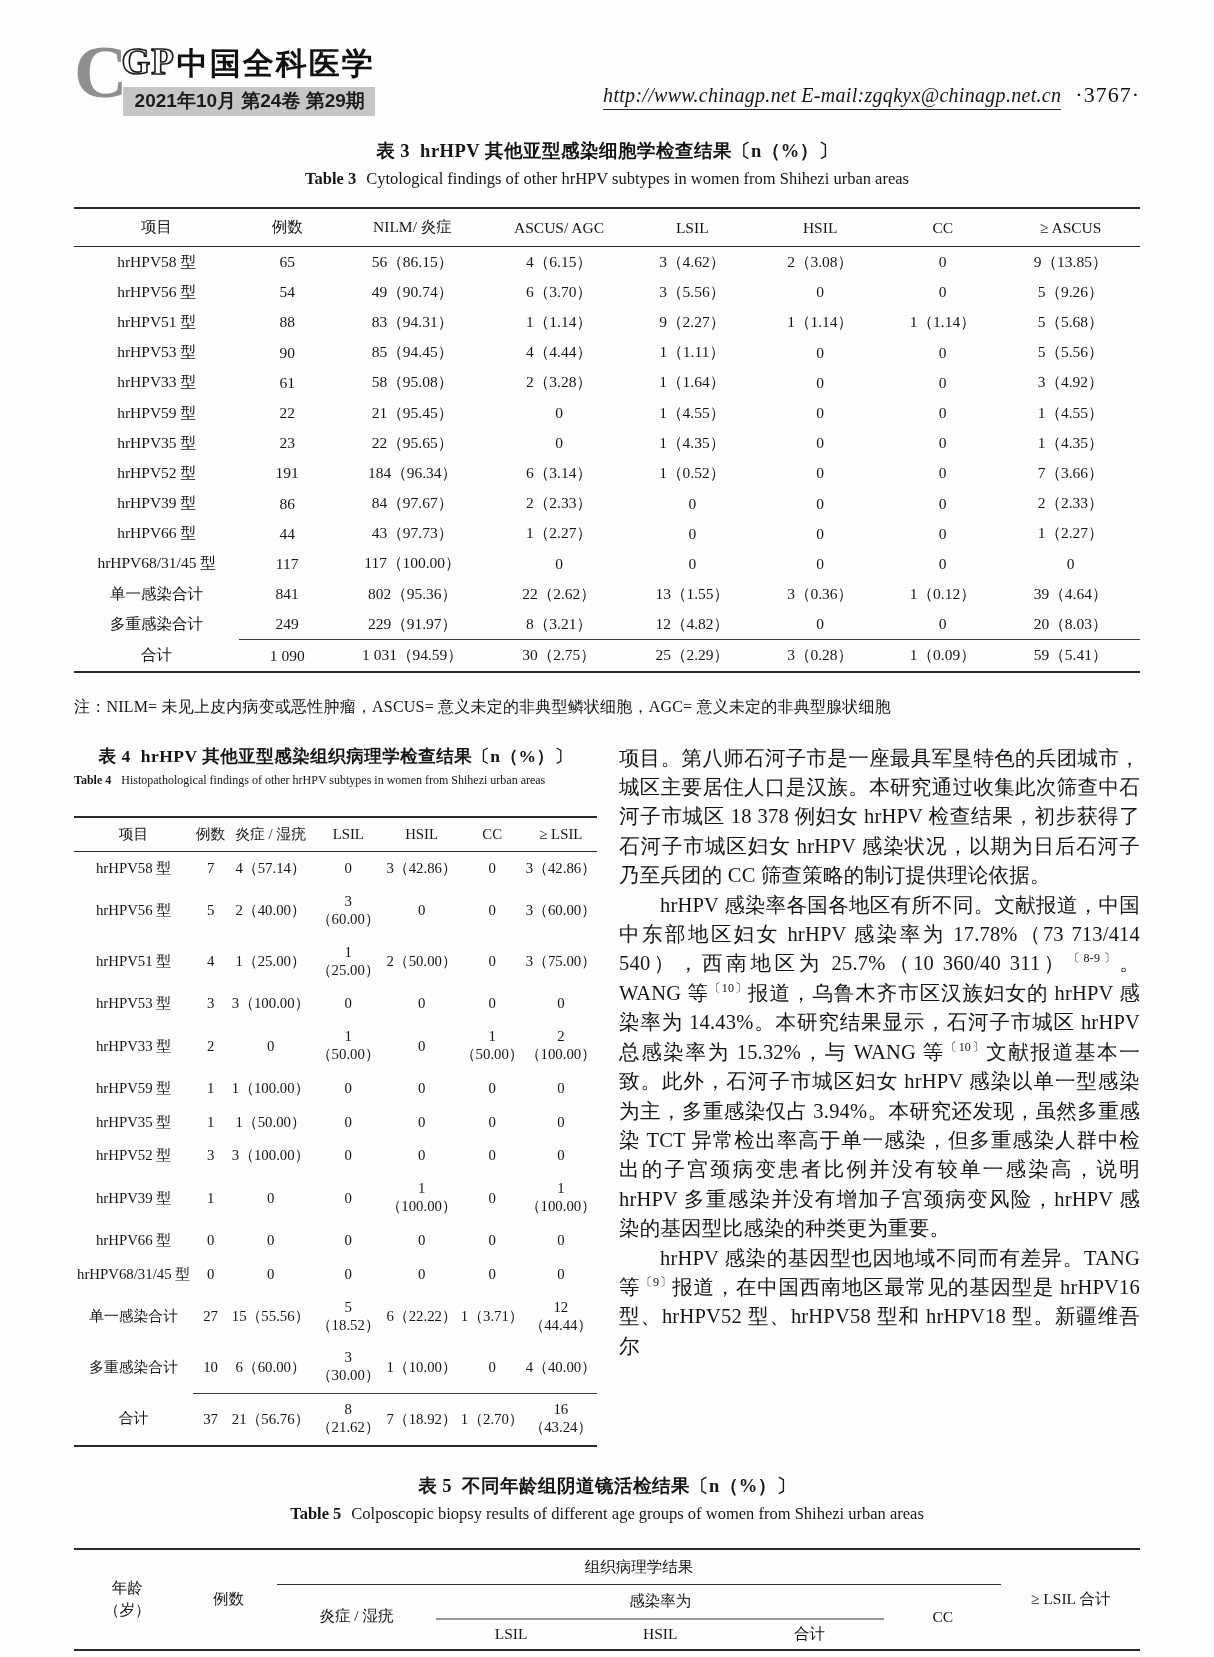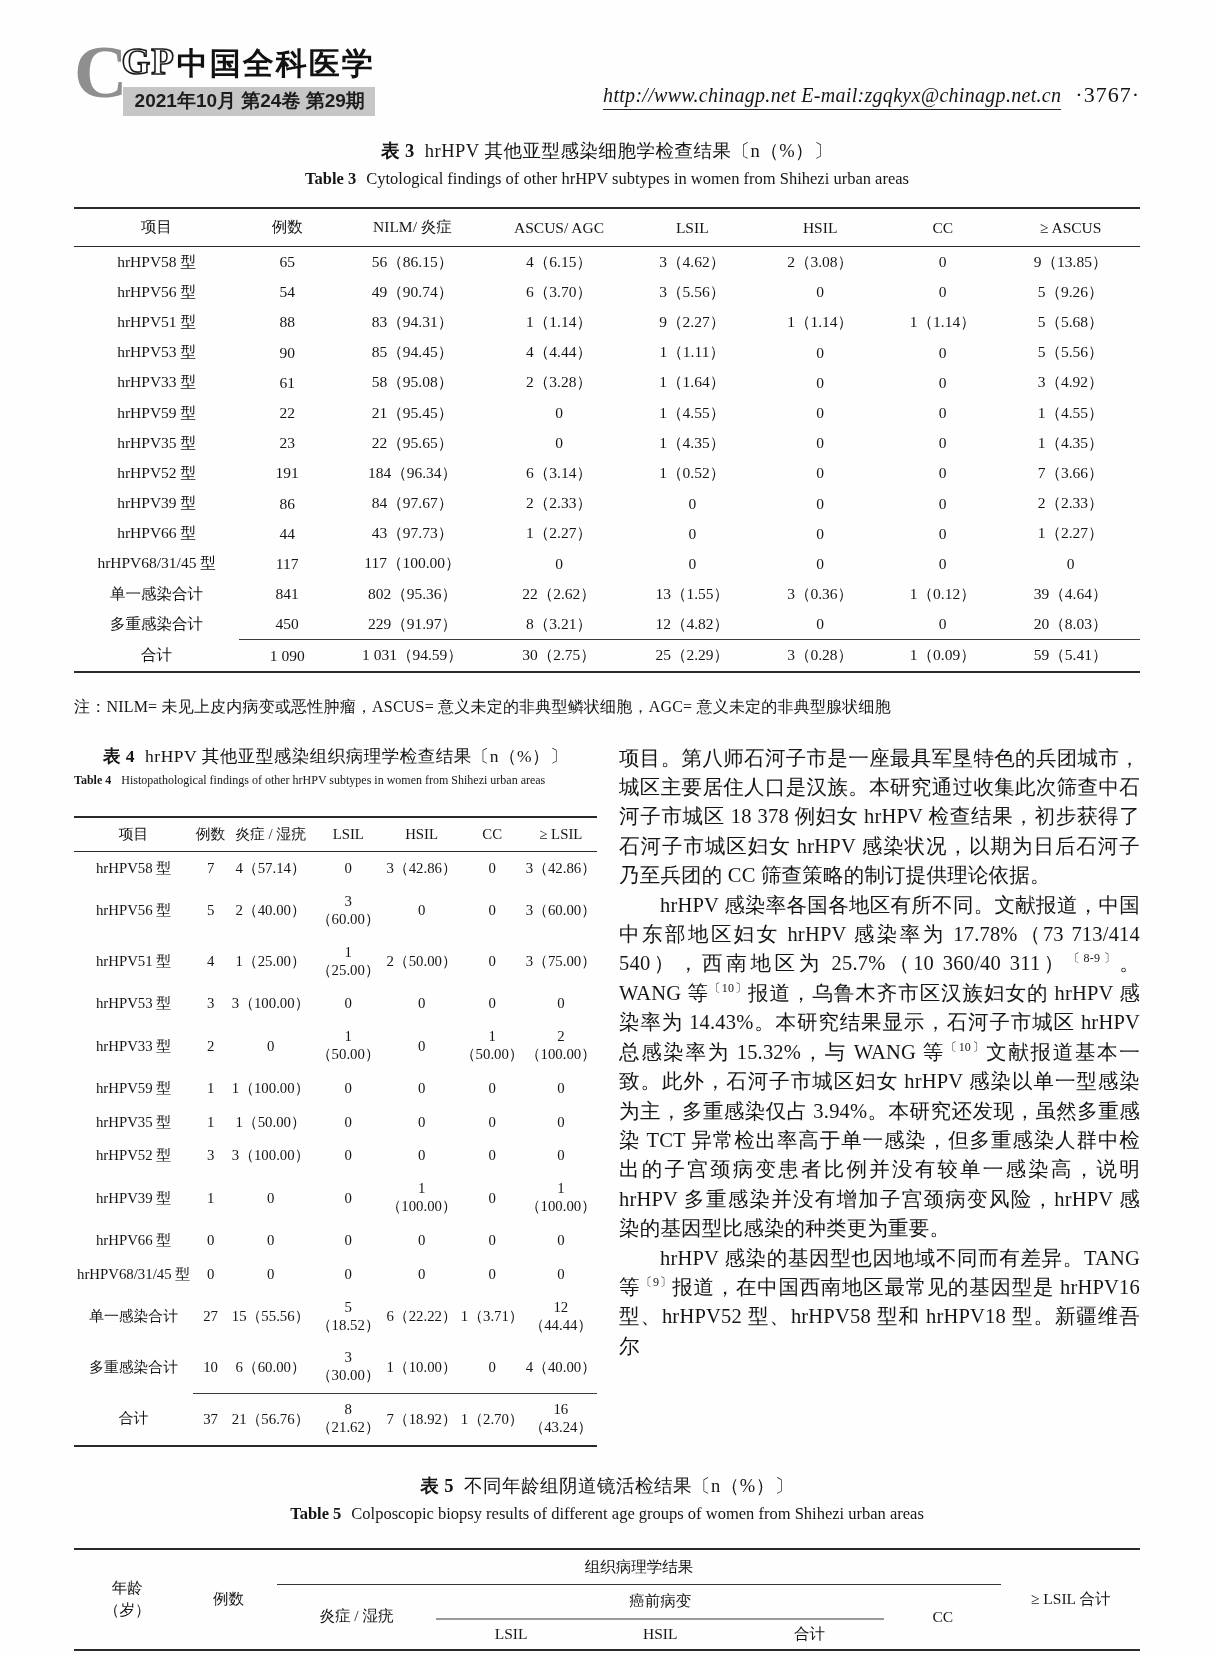--- a/index.html
+++ b/index.html
@@ -15,21 +15,21 @@
   .logo-right{display:flex;flex-direction:column;align-items:flex-end;}
   .logo-top{display:flex;align-items:baseline;white-space:nowrap;}
   .logo-gp{font-size:37px;font-weight:bold;color:#fff;-webkit-text-stroke:1.6px #1a1a1a;text-shadow:0 0 1px #1a1a1a;font-family:"Liberation Serif",serif;letter-spacing:1px;}
   .logo-cn{font-size:31px;font-weight:900;color:#111;font-family:"Liberation Sans","DejaVu Sans",sans-serif;letter-spacing:2px;margin-left:2px;}
   .issue-strip{background:#c6c6c6;color:#1c1c1c;font-family:"Liberation Sans","DejaVu Sans",sans-serif;
     font-weight:bold;font-size:19px;padding:1px 10px 2px 12px;margin-top:2px;white-space:nowrap;}
   .masthead-right{display:flex;align-items:baseline;padding-bottom:6px;white-space:nowrap;}
   .site-line{font-style:italic;font-size:20px;border-bottom:1.6px solid #222;padding-bottom:2px;letter-spacing:.3px;}
   .page-no{font-size:22px;margin-left:14px;letter-spacing:1px;}
   
-  .tbl-title-cn{text-align:center;font-weight:normal;font-size:18.5px;letter-spacing:.5px;}
+  .tbl-title-cn{text-align:center;font-weight:bold;font-size:18.5px;letter-spacing:.5px;}
   .tbl-title-en{text-align:center;font-size:16.5px;margin-top:6px;}
   .tbl-title-en b{margin-right:10px;}
   .lbl{margin-right:10px;}
   
   table.jtable{width:100%;border-collapse:collapse;border-top:2.6px solid #2a2a2a;border-bottom:2.6px solid #2a2a2a;
     font-size:15.5px;text-align:center;}
   table.jtable th{font-weight:normal;}
   .jtable td,.jtable th{padding:4.6px 2px;vertical-align:middle;}
   #t3 thead th{border-bottom:1.8px solid #2a2a2a;padding:8px 2px;}
   #t3 tfoot tr:first-child td:not(:first-child){border-top:1.3px solid #3c3c3c;}
@@ -229,21 +229,21 @@
             <td class="">841</td>
             <td class="">802（95.36）</td>
             <td class="">22（2.62）</td>
             <td class="">13（1.55）</td>
             <td class="">3（0.36）</td>
             <td class="">1（0.12）</td>
             <td class="">39（4.64）</td>
           </tr>
           <tr>
             <td class="rowhead">多重感染合计</td>
-            <td class="">450</td>
+            <td class="">249</td>
             <td class="">229（91.97）</td>
             <td class="">8（3.21）</td>
             <td class="">12（4.82）</td>
             <td class="">0</td>
             <td class="">0</td>
             <td class="">20（8.03）</td>
           </tr>
         </tbody>
       <tfoot>
           <tr>
@@ -450,21 +450,21 @@
       <thead>
         <tr>
           <th rowspan="3" class="multiline">年龄
 （岁）</th>
           <th rowspan="3">例数</th>
           <th colspan="5" class="sp-histo">组织病理学结果</th>
           <th rowspan="3">≥ LSIL 合计</th>
         </tr>
         <tr>
           <th rowspan="2">炎症 / 湿疣</th>
-          <th colspan="3" class="sp-pre">癌前病变</th>
+          <th colspan="3" class="sp-pre">感染率为</th>
           <th rowspan="2">CC</th>
         </tr>
         <tr>
           <th>LSIL</th>
           <th>HSIL</th>
           <th>合计</th>
         </tr>
       </thead>
 
     </table>

